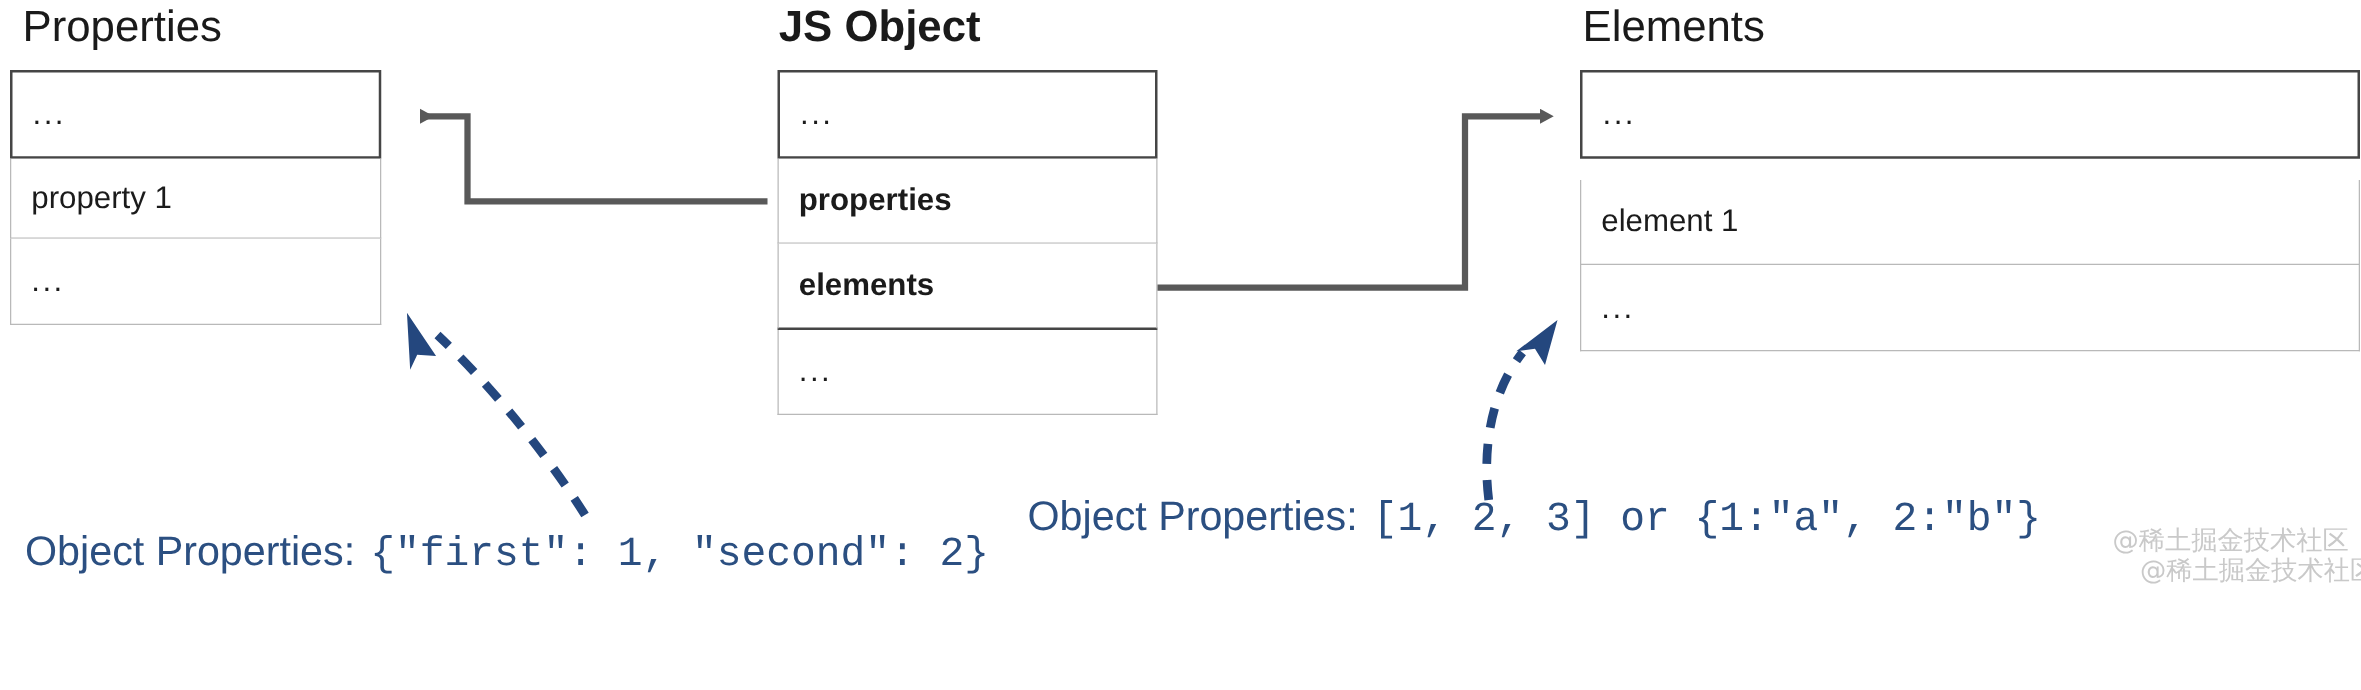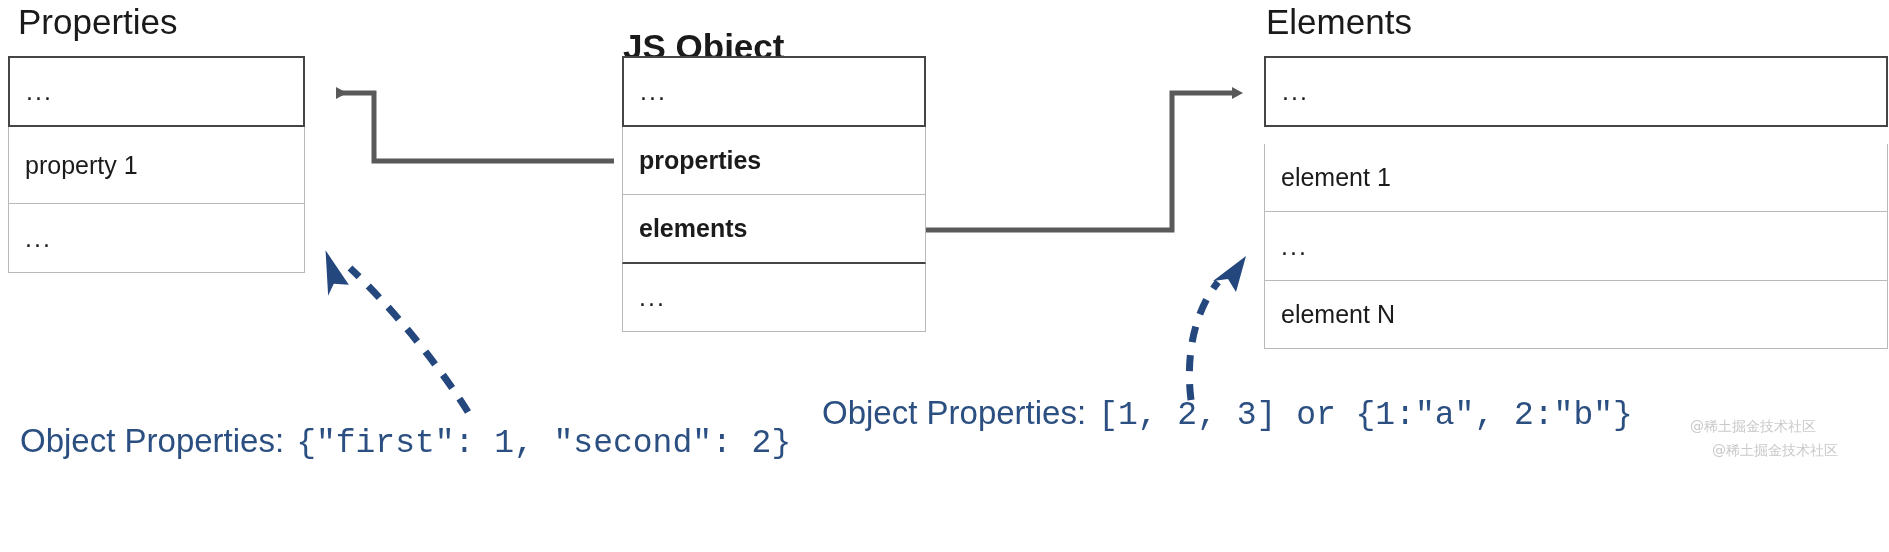--- a/index.html
+++ b/index.html
@@ -21,21 +21,21 @@
 
   
   .col-title {
     position: absolute;
     font-family: "Liberation Sans", sans-serif;
     font-size: 35px;
     color: #1a1a1a;
     line-height: 1;
     white-space: nowrap;
   }
-  .col-title.bold { font-weight: bold; margin-top: 25px; }
+  .col-title.bold { font-weight: bold; }
 
   
   .tbl {
     position: absolute;
     box-sizing: border-box;
     background: #ffffff;
   }
   .cell {
     box-sizing: border-box;
     background: #ffffff;
@@ -79,42 +79,42 @@
   }
   .annot .code {
     font-family: "Liberation Mono", monospace;
     font-size: 33px;
   }
 
   
   .watermark {
     position: absolute;
     font-family: "DejaVu Sans", sans-serif;
-    font-size: 14px;
+    font-size: 21px;
     color: #c9c9c9;
     white-space: nowrap;
     pointer-events: none;
   }
 </style>
 </head>
 <body>
 
 <div id="canvas">
 
   <div class="col-title" style="left:18px; top:4px;">Properties</div>
 
   <div class="col-title bold" style="left:623px; top:4px;">JS Object</div>
 
   <div class="col-title" style="left:1266px; top:4px;">Elements</div>
 
   <div class="tbl" style="left:8px; top:56px; width:297px;">
     <div class="cell first" style="height:71px;">
       <span class="dots">...</span>
     </div>
-    <div class="cell" style="height:77px;">
+    <div class="cell" style="height:64px;">
       <span>property 1</span>
     </div>
     <div class="cell" style="height:69px;">
       <span class="dots">...</span>
     </div>
   </div>
 
   <div class="tbl" style="left:622px; top:56px; width:304px;">
     <div class="cell first" style="height:71px;">
       <span class="dots">...</span>
@@ -132,23 +132,20 @@
 
   <div class="tbl" style="left:1264px; top:56px; width:624px;">
     <div class="cell first" style="height:71px;">
       <span class="dots">...</span>
     </div>
     <div class="cell" style="height:68px;margin-top:17px;">
       <span>element 1</span>
     </div>
     <div class="cell" style="height:69px;">
       <span class="dots">...</span>
-    </div>
-    <div class="cell" style="height:68px;">
-      <span>element N</span>
     </div>
   </div>
 
   <svg id="wires" viewBox="0 0 1889 552">
     <defs>
       <marker id="grayArrowL" markerWidth="14" markerHeight="14" refX="11" refY="6" orient="auto" markerUnits="userSpaceOnUse">
         <path d="M11,0 L11,12 L0,6 Z" fill="#595959"></path>
       </marker>
       <marker id="grayArrowR" markerWidth="14" markerHeight="14" refX="3" refY="6" orient="auto" markerUnits="userSpaceOnUse">
         <path d="M3,0 L3,12 L14,6 Z" fill="#595959"></path>

